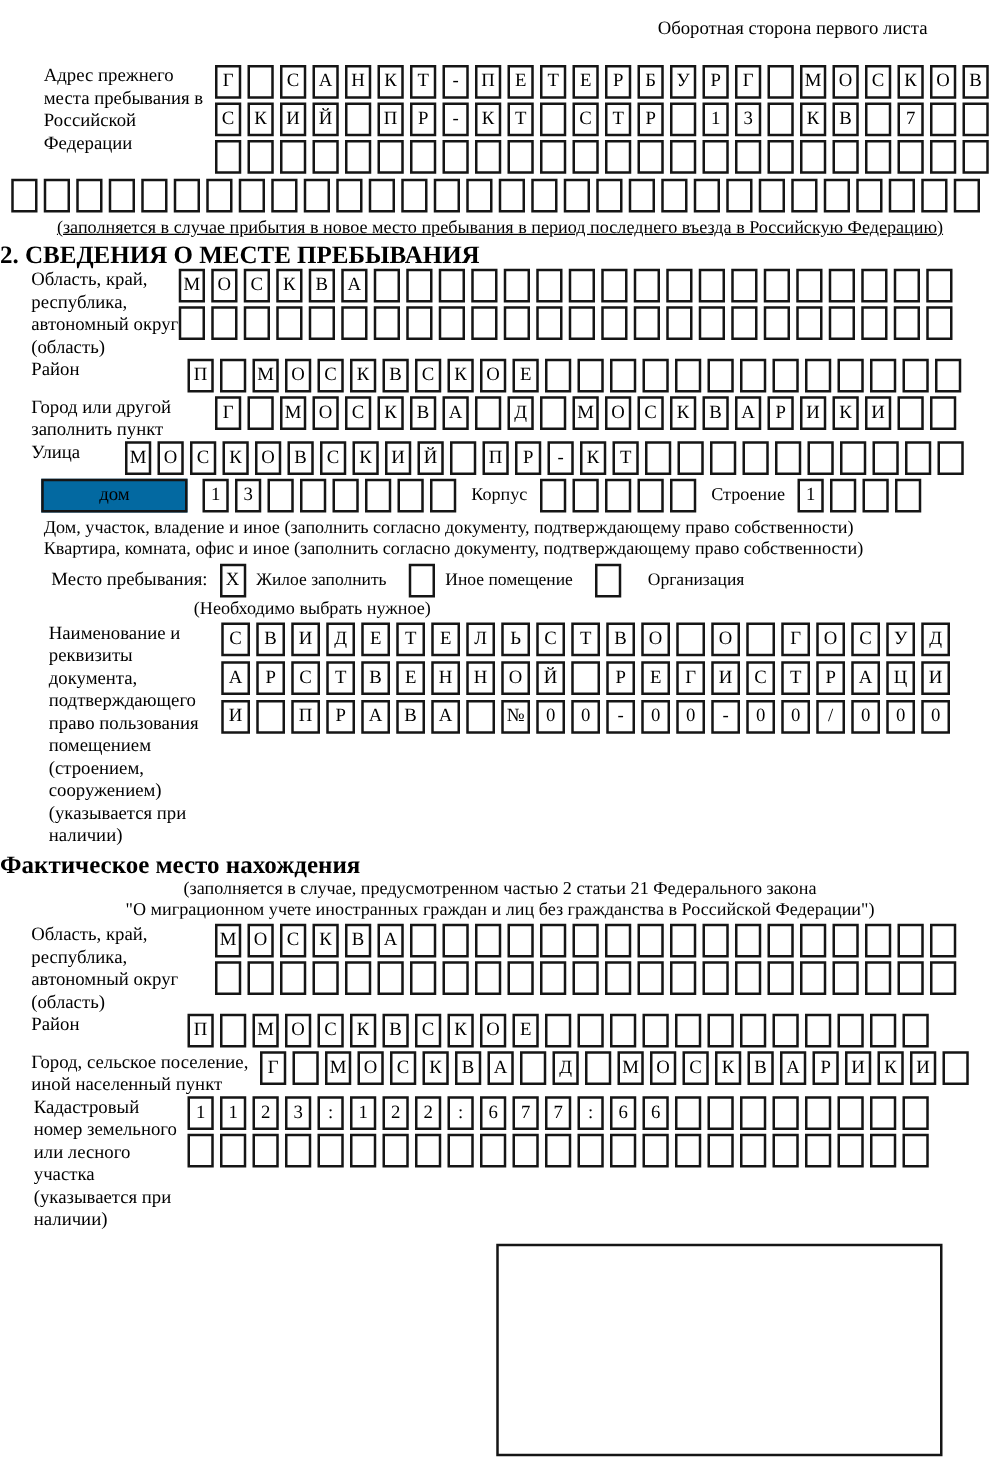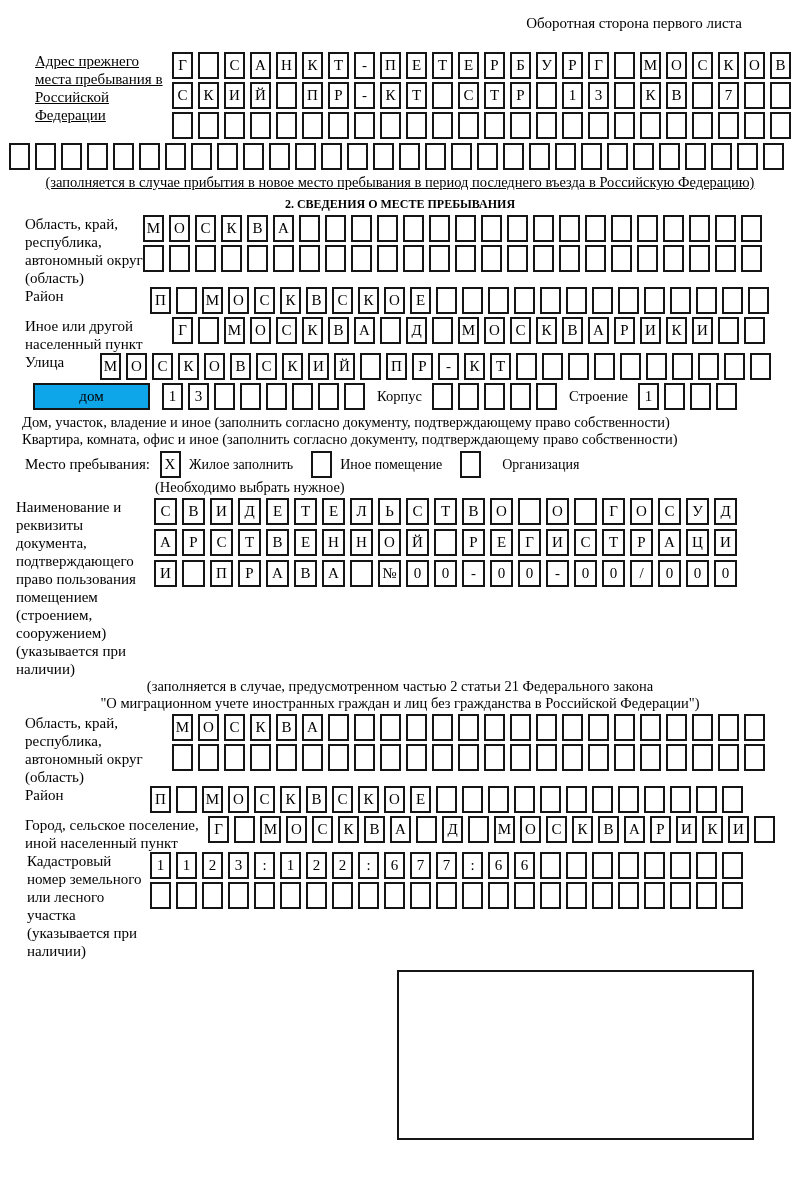--- a/index.html
+++ b/index.html
@@ -20,50 +20,50 @@
   .boxrow.inline { display:inline-block; height:27px; vertical-align:top; }
   .cbox {
     display:inline-block; width:21px; height:27px; border:2px solid #151515;
     margin-right:5px; text-align:center; font-size:15px; line-height:23px;
     vertical-align:top; background:#fff;
   }
   .wide .cbox { width:23px; margin-right:5px; }
 
   .caption { font-size:14.5px; line-height:17px; }
   .center { text-align:center; }
-  .sec-title { text-align:center; font-weight:bold; font-size:12px; line-height:21px; }
+  .sec-title { font-weight:bold; font-size:20px; line-height:21px; }
 
   .widebox {
     display:inline-flex; align-items:center; justify-content:center;
     height:27px; border:2px solid #151515; font-size:15px; vertical-align:top;
-    background:#0ea5e9;
+    background:#0369a1;
   }
   .inlbl { display:inline-block; font-size:14.5px; line-height:27px; vertical-align:top; }
 
   
   .prev-block { margin-top:20px; margin-left:35px; }
-  .prev-block .flabel { width:137px;text-decoration:underline; }
+  .prev-block .flabel { width:137px; }
   .fullrow { margin-left:9px; margin-top:1px; }
   .note-prev { margin-top:1px;text-decoration:underline; }
 
   .region1 { margin-left:25px; } .region1 .flabel { width:118px; }
   .district1 { margin-left:25px; } .district1 .flabel { width:125px; }
   .city1 { margin-left:25px; } .city1 .flabel { width:147px; }
   .street1 { margin-left:25px; } .street1 .flabel { width:75px; }
 
   .house-row { margin-left:33px; height:31px; white-space:nowrap; }
   .apt-row { margin-left:22px; height:31px; white-space:nowrap; }
-  .note-left { margin-left:22px; height:17px; }
+  .note-left { margin-left:35px; height:17px; }
 
   .stay-row { margin-left:25px; margin-top:3px; height:28px; white-space:nowrap; font-size:14px; }
-  .stay-row .slabel { display:inline-block; font-size:15px; line-height:27px; vertical-align:top; margin-right:6px; }
+  .stay-row .slabel { display:inline-block; font-size:15px; line-height:27px; vertical-align:top; margin-right:6px;margin-left:16px; }
   .stay-row .olabel { display:inline-block; font-size:14px; line-height:27px; vertical-align:top; margin-right:14px; }
   .stay-note { margin-left:155px; height:17px; }
 
-  .doc-block { margin-left:16px; margin-top:2px; }
+  .doc-block { margin-left:39px; margin-top:2px; }
   .doc-block .flabel { width:138px; }
   .doc-block .boxrow { height:31px; }
 
   .fact-title { margin-top:4px; }
   .fact-note { }
 
   .region2 { margin-left:25px; margin-top:2px; } .region2 .flabel { width:147px; }
   .district2 { margin-left:25px; } .district2 .flabel { width:125px; }
   .city2 { margin-left:25px; } .city2 .flabel { width:183px; }
   .cad-block { margin-left:27px; } .cad-block .flabel { width:123px; }
@@ -97,21 +97,21 @@
       <div class="boxrow"><span class="cbox"></span><span class="cbox"></span><span class="cbox"></span><span class="cbox"></span><span class="cbox"></span><span class="cbox"></span><span class="cbox"></span><span class="cbox"></span><span class="cbox"></span><span class="cbox"></span><span class="cbox"></span><span class="cbox"></span><span class="cbox"></span><span class="cbox"></span><span class="cbox"></span><span class="cbox"></span><span class="cbox"></span><span class="cbox"></span><span class="cbox"></span><span class="cbox"></span><span class="cbox"></span><span class="cbox"></span><span class="cbox"></span><span class="cbox"></span></div>
     </div>
   </div>
 
   <div class="frow district1">
     <div class="flabel">Район</div>
     <div class="boxrow"><span class="cbox">П</span><span class="cbox"></span><span class="cbox">М</span><span class="cbox">О</span><span class="cbox">С</span><span class="cbox">К</span><span class="cbox">В</span><span class="cbox">С</span><span class="cbox">К</span><span class="cbox">О</span><span class="cbox">Е</span><span class="cbox"></span><span class="cbox"></span><span class="cbox"></span><span class="cbox"></span><span class="cbox"></span><span class="cbox"></span><span class="cbox"></span><span class="cbox"></span><span class="cbox"></span><span class="cbox"></span><span class="cbox"></span><span class="cbox"></span><span class="cbox"></span></div>
   </div>
 
   <div class="frow city1">
-    <div class="flabel">Иное или другой населенный пункт</div>
+    <div class="flabel">Город или другой заполнить пункт</div>
     <div class="boxrow"><span class="cbox">Г</span><span class="cbox"></span><span class="cbox">М</span><span class="cbox">О</span><span class="cbox">С</span><span class="cbox">К</span><span class="cbox">В</span><span class="cbox">А</span><span class="cbox"></span><span class="cbox">Д</span><span class="cbox"></span><span class="cbox">М</span><span class="cbox">О</span><span class="cbox">С</span><span class="cbox">К</span><span class="cbox">В</span><span class="cbox">А</span><span class="cbox">Р</span><span class="cbox">И</span><span class="cbox">К</span><span class="cbox">И</span><span class="cbox"></span><span class="cbox"></span></div>
   </div>
 
   <div class="frow street1">
     <div class="flabel">Улица</div>
     <div class="boxrow"><span class="cbox">М</span><span class="cbox">О</span><span class="cbox">С</span><span class="cbox">К</span><span class="cbox">О</span><span class="cbox">В</span><span class="cbox">С</span><span class="cbox">К</span><span class="cbox">И</span><span class="cbox">Й</span><span class="cbox"></span><span class="cbox">П</span><span class="cbox">Р</span><span class="cbox">-</span><span class="cbox">К</span><span class="cbox">Т</span><span class="cbox"></span><span class="cbox"></span><span class="cbox"></span><span class="cbox"></span><span class="cbox"></span><span class="cbox"></span><span class="cbox"></span><span class="cbox"></span><span class="cbox"></span><span class="cbox"></span></div>
   </div>
 
   <div class="house-row">
     <span class="widebox" style="width:117px; margin-right:8px;">дом</span>
@@ -138,20 +138,21 @@
 
   <div class="frow doc-block">
     <div class="flabel">Наименование и реквизиты документа, подтверждающего право пользования помещением (строением, сооружением) (указывается при наличии)</div>
     <div>
       <div class="boxrow wide"><span class="cbox">С</span><span class="cbox">В</span><span class="cbox">И</span><span class="cbox">Д</span><span class="cbox">Е</span><span class="cbox">Т</span><span class="cbox">Е</span><span class="cbox">Л</span><span class="cbox">Ь</span><span class="cbox">С</span><span class="cbox">Т</span><span class="cbox">В</span><span class="cbox">О</span><span class="cbox"></span><span class="cbox">О</span><span class="cbox"></span><span class="cbox">Г</span><span class="cbox">О</span><span class="cbox">С</span><span class="cbox">У</span><span class="cbox">Д</span></div>
       <div class="boxrow wide"><span class="cbox">А</span><span class="cbox">Р</span><span class="cbox">С</span><span class="cbox">Т</span><span class="cbox">В</span><span class="cbox">Е</span><span class="cbox">Н</span><span class="cbox">Н</span><span class="cbox">О</span><span class="cbox">Й</span><span class="cbox"></span><span class="cbox">Р</span><span class="cbox">Е</span><span class="cbox">Г</span><span class="cbox">И</span><span class="cbox">С</span><span class="cbox">Т</span><span class="cbox">Р</span><span class="cbox">А</span><span class="cbox">Ц</span><span class="cbox">И</span></div>
       <div class="boxrow wide"><span class="cbox">И</span><span class="cbox"></span><span class="cbox">П</span><span class="cbox">Р</span><span class="cbox">А</span><span class="cbox">В</span><span class="cbox">А</span><span class="cbox"></span><span class="cbox">№</span><span class="cbox">0</span><span class="cbox">0</span><span class="cbox">-</span><span class="cbox">0</span><span class="cbox">0</span><span class="cbox">-</span><span class="cbox">0</span><span class="cbox">0</span><span class="cbox">/</span><span class="cbox">0</span><span class="cbox">0</span><span class="cbox">0</span></div>
     </div>
   </div>
 
+  <div class="sec-title fact-title">Фактическое место нахождения</div>
   <div class="caption center fact-note">(заполняется в случае, предусмотренном частью 2 статьи 21 Федерального закона</div>
   <div class="caption center fact-note">"О миграционном учете иностранных граждан и лиц без гражданства в Российской Федерации")</div>
 
   <div class="frow region2">
     <div class="flabel">Область, край, республика, автономный округ (область)</div>
     <div>
       <div class="boxrow"><span class="cbox">М</span><span class="cbox">О</span><span class="cbox">С</span><span class="cbox">К</span><span class="cbox">В</span><span class="cbox">А</span><span class="cbox"></span><span class="cbox"></span><span class="cbox"></span><span class="cbox"></span><span class="cbox"></span><span class="cbox"></span><span class="cbox"></span><span class="cbox"></span><span class="cbox"></span><span class="cbox"></span><span class="cbox"></span><span class="cbox"></span><span class="cbox"></span><span class="cbox"></span><span class="cbox"></span><span class="cbox"></span><span class="cbox"></span></div>
       <div class="boxrow"><span class="cbox"></span><span class="cbox"></span><span class="cbox"></span><span class="cbox"></span><span class="cbox"></span><span class="cbox"></span><span class="cbox"></span><span class="cbox"></span><span class="cbox"></span><span class="cbox"></span><span class="cbox"></span><span class="cbox"></span><span class="cbox"></span><span class="cbox"></span><span class="cbox"></span><span class="cbox"></span><span class="cbox"></span><span class="cbox"></span><span class="cbox"></span><span class="cbox"></span><span class="cbox"></span><span class="cbox"></span><span class="cbox"></span></div>
     </div>
   </div>

